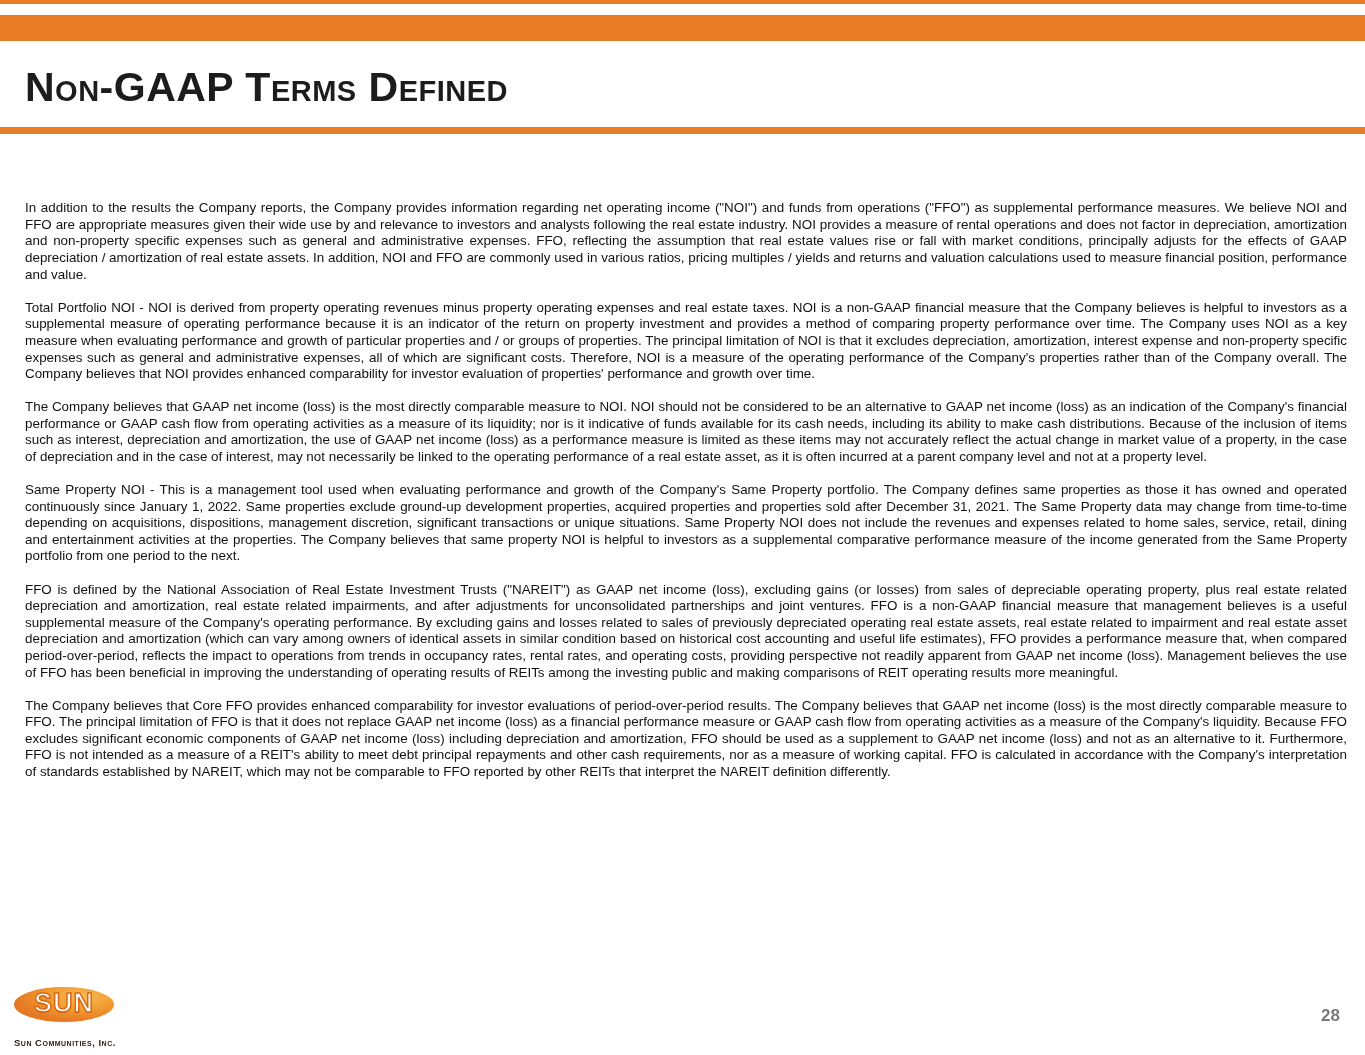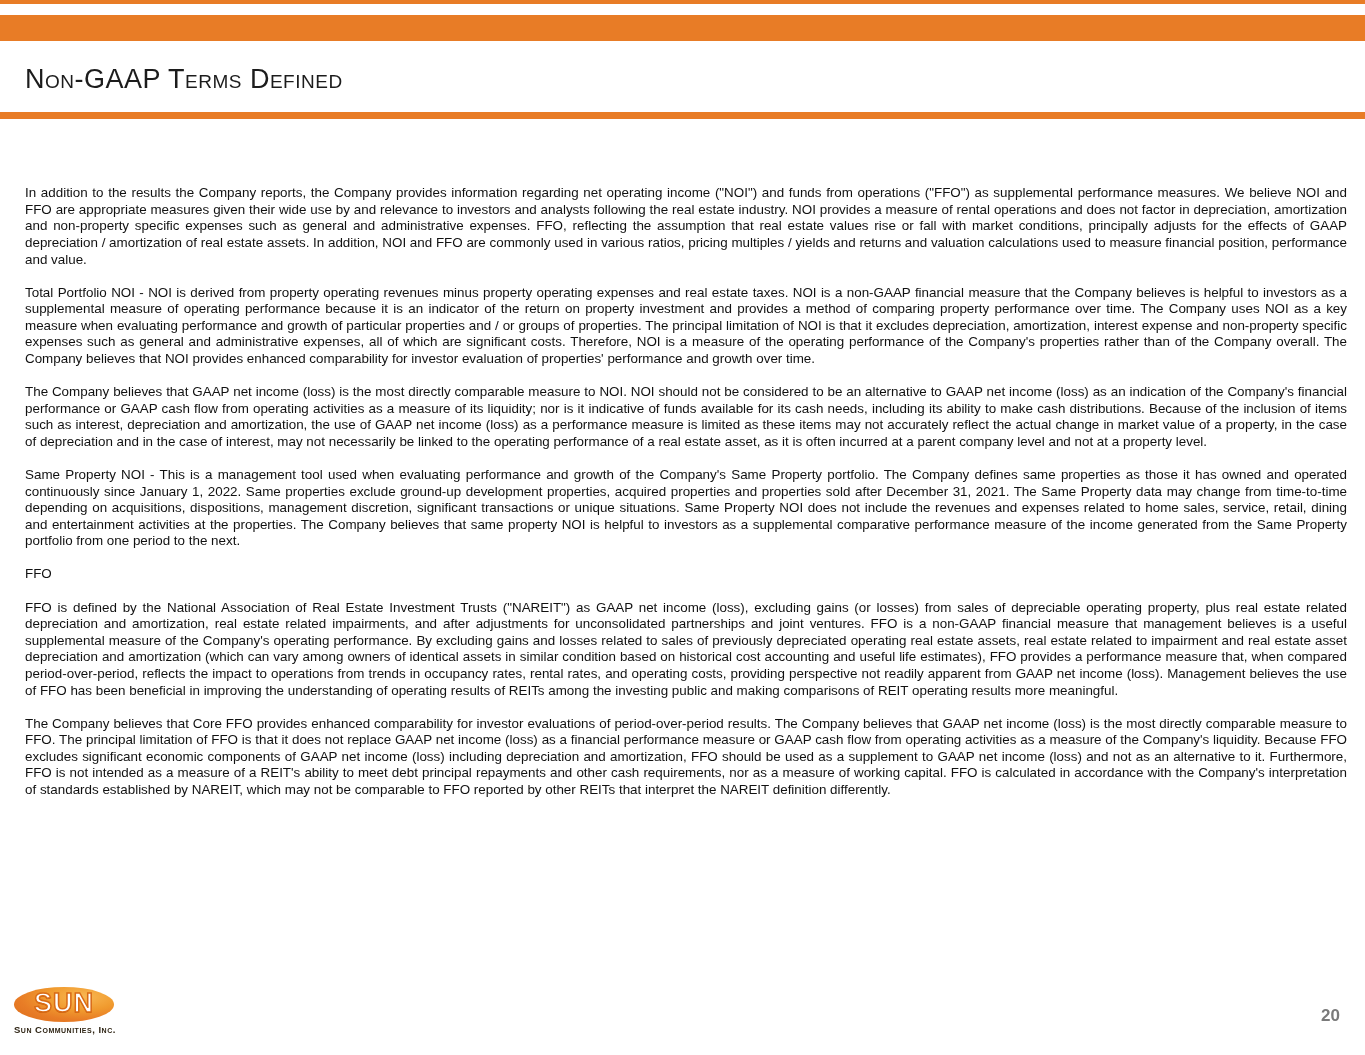--- a/index.html
+++ b/index.html
@@ -25,22 +25,22 @@
     width: 100%;
     background: #ffffff;
   }
   .top-bar {
     height: 26px;
     width: 100%;
     background: #e87c26;
   }
   .title {
     margin: 24px 16px 0 25px;
-    font-size: 27px;
-    font-weight: 400;
+    font-size: 41px;
+    font-weight: 700;
     line-height: 1.08;
     letter-spacing: 0.5px;
     color: #1c1c1c;
     font-variant: small-caps;
   }
   .title-rule {
     margin-top: 18px;
     height: 7px;
     width: 100%;
     background: #e87c26;
@@ -77,21 +77,21 @@
     font-size: 27px;
     font-weight: 800;
     letter-spacing: 1px;
     color: #ffffff;
     -webkit-text-stroke: 1.5px #d96a15;
     text-shadow: 0 1px 0 #c75f12;
     line-height: 1;
     transform: translateY(-1px);
   }
   .logo-caption {
-    margin-top: 2px;
+    margin-top: 15px;
     font-size: 9.5px;
     font-weight: 700;
     letter-spacing: 0.5px;
     color: #2e2414;
     font-variant: small-caps;
     white-space: nowrap;
   }
   .page-number {
     position: absolute;
     right: 25px;
@@ -112,27 +112,26 @@
 
   <h1 class="title">Non-GAAP Terms Defined</h1>
 
   <div class="title-rule"></div>
 
   <div class="content">
     <p>In addition to the results the Company reports, the Company provides information regarding net operating income ("NOI") and funds from operations ("FFO") as supplemental performance measures. We believe NOI and FFO are appropriate measures given their wide use by and relevance to investors and analysts following the real estate industry. NOI provides a measure of rental operations and does not factor in depreciation, amortization and non-property specific expenses such as general and administrative expenses. FFO, reflecting the assumption that real estate values rise or fall with market conditions, principally adjusts for the effects of GAAP depreciation / amortization of real estate assets. In addition, NOI and FFO are commonly used in various ratios, pricing multiples / yields and returns and valuation calculations used to measure financial position, performance and value.</p>
     <p>Total Portfolio NOI - NOI is derived from property operating revenues minus property operating expenses and real estate taxes. NOI is a non-GAAP financial measure that the Company believes is helpful to investors as a supplemental measure of operating performance because it is an indicator of the return on property investment and provides a method of comparing property performance over time. The Company uses NOI as a key measure when evaluating performance and growth of particular properties and / or groups of properties. The principal limitation of NOI is that it excludes depreciation, amortization, interest expense and non-property specific expenses such as general and administrative expenses, all of which are significant costs. Therefore, NOI is a measure of the operating performance of the Company's properties rather than of the Company overall. The Company believes that NOI provides enhanced comparability for investor evaluation of properties' performance and growth over time.</p>
     <p>The Company believes that GAAP net income (loss) is the most directly comparable measure to NOI. NOI should not be considered to be an alternative to GAAP net income (loss) as an indication of the Company's financial performance or GAAP cash flow from operating activities as a measure of its liquidity; nor is it indicative of funds available for its cash needs, including its ability to make cash distributions. Because of the inclusion of items such as interest, depreciation and amortization, the use of GAAP net income (loss) as a performance measure is limited as these items may not accurately reflect the actual change in market value of a property, in the case of depreciation and in the case of interest, may not necessarily be linked to the operating performance of a real estate asset, as it is often incurred at a parent company level and not at a property level.</p>
     <p>Same Property NOI - This is a management tool used when evaluating performance and growth of the Company's Same Property portfolio. The Company defines same properties as those it has owned and operated continuously since January 1, 2022. Same properties exclude ground-up development properties, acquired properties and properties sold after December 31, 2021. The Same Property data may change from time-to-time depending on acquisitions, dispositions, management discretion, significant transactions or unique situations. Same Property NOI does not include the revenues and expenses related to home sales, service, retail, dining and entertainment activities at the properties. The Company believes that same property NOI is helpful to investors as a supplemental comparative performance measure of the income generated from the Same Property portfolio from one period to the next.</p>
-    <p class="section-label">FFO</p>
     <p>FFO is defined by the National Association of Real Estate Investment Trusts ("NAREIT") as GAAP net income (loss), excluding gains (or losses) from sales of depreciable operating property, plus real estate related depreciation and amortization, real estate related impairments, and after adjustments for unconsolidated partnerships and joint ventures. FFO is a non-GAAP financial measure that management believes is a useful supplemental measure of the Company's operating performance. By excluding gains and losses related to sales of previously depreciated operating real estate assets, real estate related to impairment and real estate asset depreciation and amortization (which can vary among owners of identical assets in similar condition based on historical cost accounting and useful life estimates), FFO provides a performance measure that, when compared period-over-period, reflects the impact to operations from trends in occupancy rates, rental rates, and operating costs, providing perspective not readily apparent from GAAP net income (loss). Management believes the use of FFO has been beneficial in improving the understanding of operating results of REITs among the investing public and making comparisons of REIT operating results more meaningful.</p>
     <p>The Company believes that Core FFO provides enhanced comparability for investor evaluations of period-over-period results. The Company believes that GAAP net income (loss) is the most directly comparable measure to FFO. The principal limitation of FFO is that it does not replace GAAP net income (loss) as a financial performance measure or GAAP cash flow from operating activities as a measure of the Company's liquidity. Because FFO excludes significant economic components of GAAP net income (loss) including depreciation and amortization, FFO should be used as a supplement to GAAP net income (loss) and not as an alternative to it. Furthermore, FFO is not intended as a measure of a REIT's ability to meet debt principal repayments and other cash requirements, nor as a measure of working capital. FFO is calculated in accordance with the Company's interpretation of standards established by NAREIT, which may not be comparable to FFO reported by other REITs that interpret the NAREIT definition differently.</p>
   </div>
 
   <div class="footer-logo">
     <div class="logo-oval">
       <span class="logo-sun">SUN</span>
     </div>
     <div class="logo-caption">Sun Communities, Inc.</div>
   </div>
 
-  <div class="page-number">20</div>
+  <div class="page-number">28</div>
 
 </div>
 
 </body></html>

